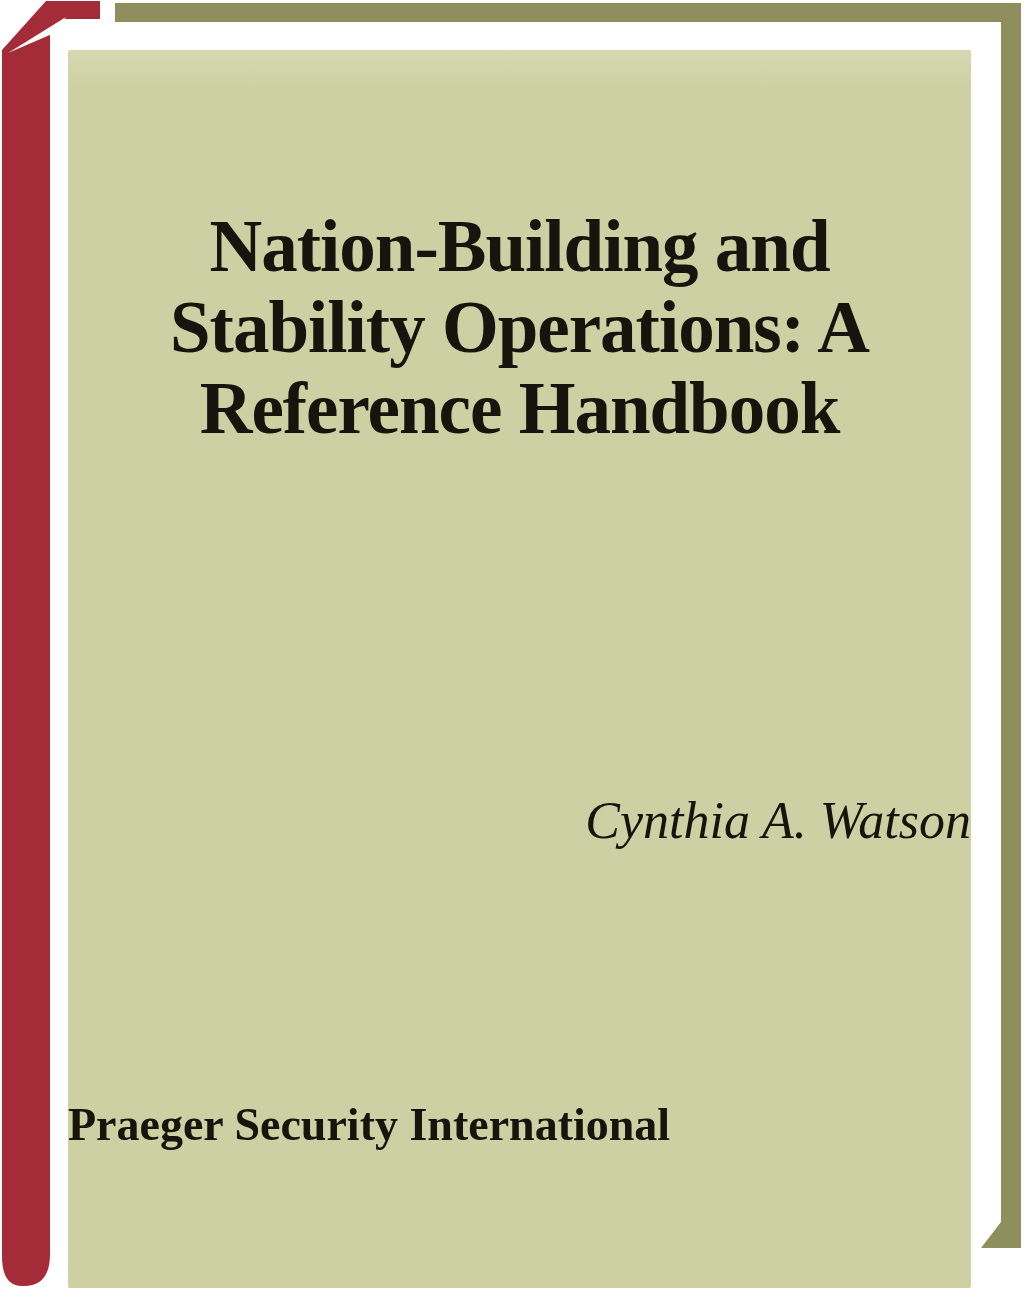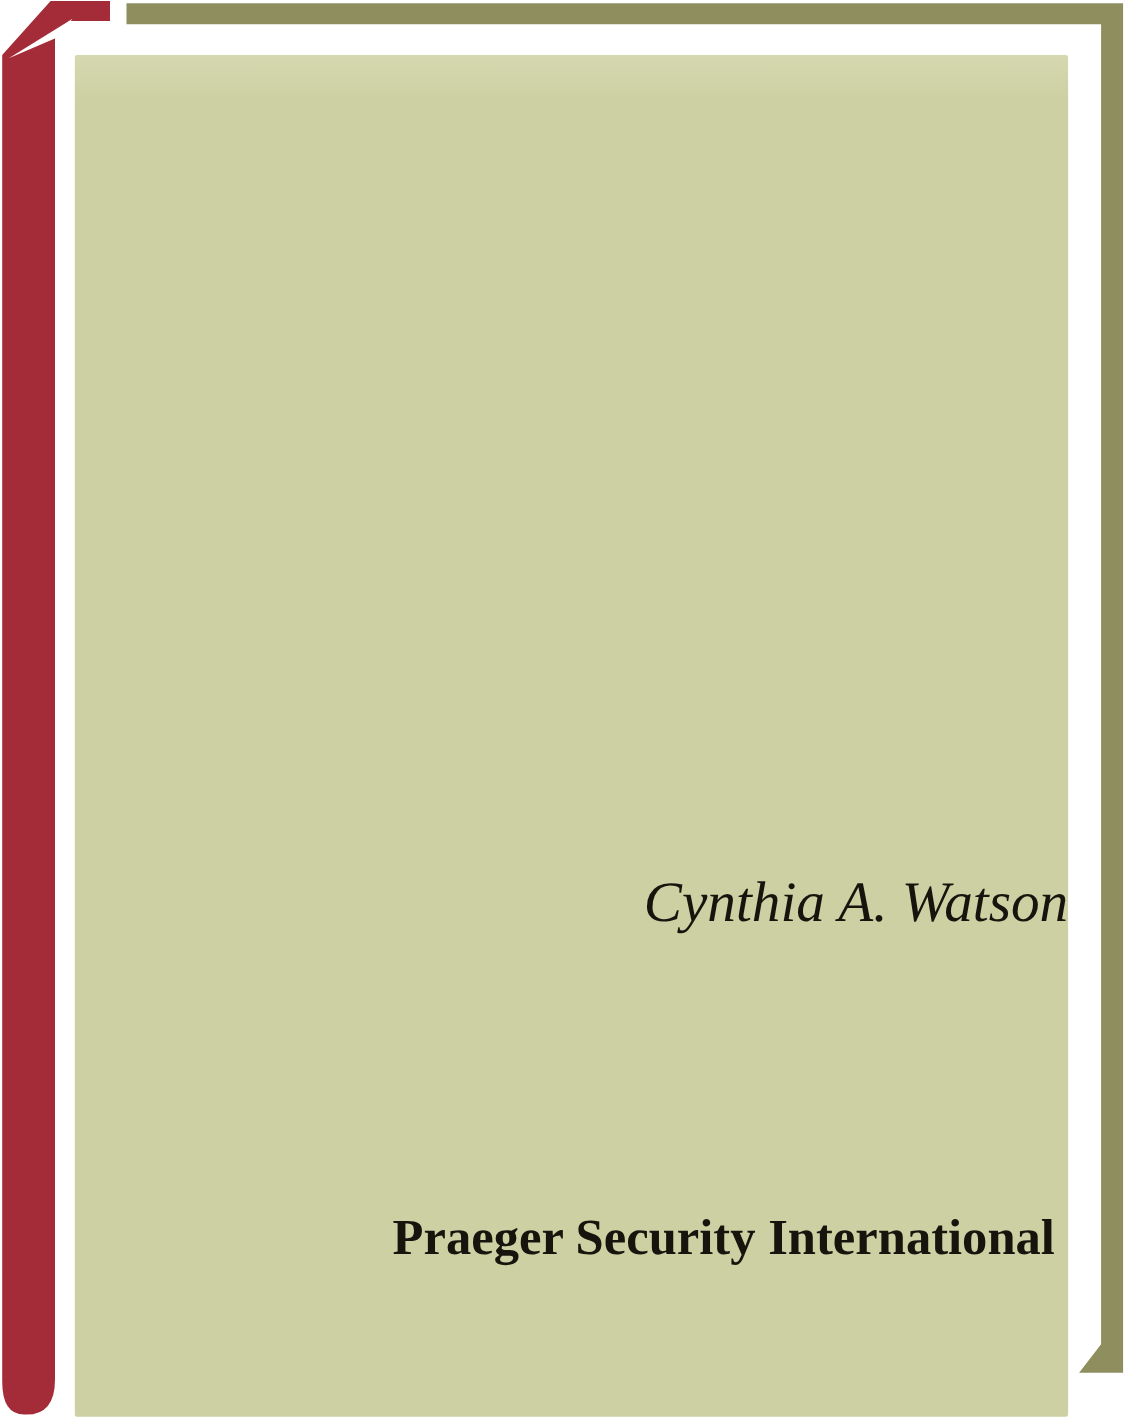--- a/index.html
+++ b/index.html
@@ -55,23 +55,23 @@
     top: 740px;
     text-align: right;
     color: var(--text-ink);
     font-style: italic;
     font-size: 52px;
     line-height: 1.2;
   }
   .publisher-line {
     position: absolute;
     left: 0;
-    right: 12px;
+    right: 1px;
     top: 1047px;
-    text-align: right;
+    text-align: left;
     color: var(--text-ink);
     font-weight: bold;
     font-size: 46px;
     line-height: 1.2;
   }
 </style>
 </head>
 <body>
 
 <div class="scene">
@@ -79,17 +79,22 @@
   <svg class="book-art" viewBox="0 0 1024 1293" xmlns="http://www.w3.org/2000/svg">
 
     <path d="M115 3 L1021 3 L1021 1248 L981 1248 L1001 1222 L1001 22 L115 22 Z" style="fill: var(--page-edge-olive);"></path>
 
     <path d="M46 1 L100 1 L100 19 L63 19 L50 31 L50 1254 Q50 1286 24 1286 L22 1286 Q2 1286 2 1256 L2 50 Z" style="fill: var(--spine-red);"></path>
 
     <path d="M8 53 L66 17 L52 34 Z" style="fill: var(--background);"></path>
   </svg>
 
   <div class="front-cover">
+    <div class="title-block">
+      <div>Nation-Building and</div>
+      <div>Stability Operations: A</div>
+      <div>Reference Handbook</div>
+    </div>
     <div class="author-line">Cynthia A. Watson</div>
     <div class="publisher-line">Praeger Security International</div>
   </div>
 
 </div>
 
 </body></html>

